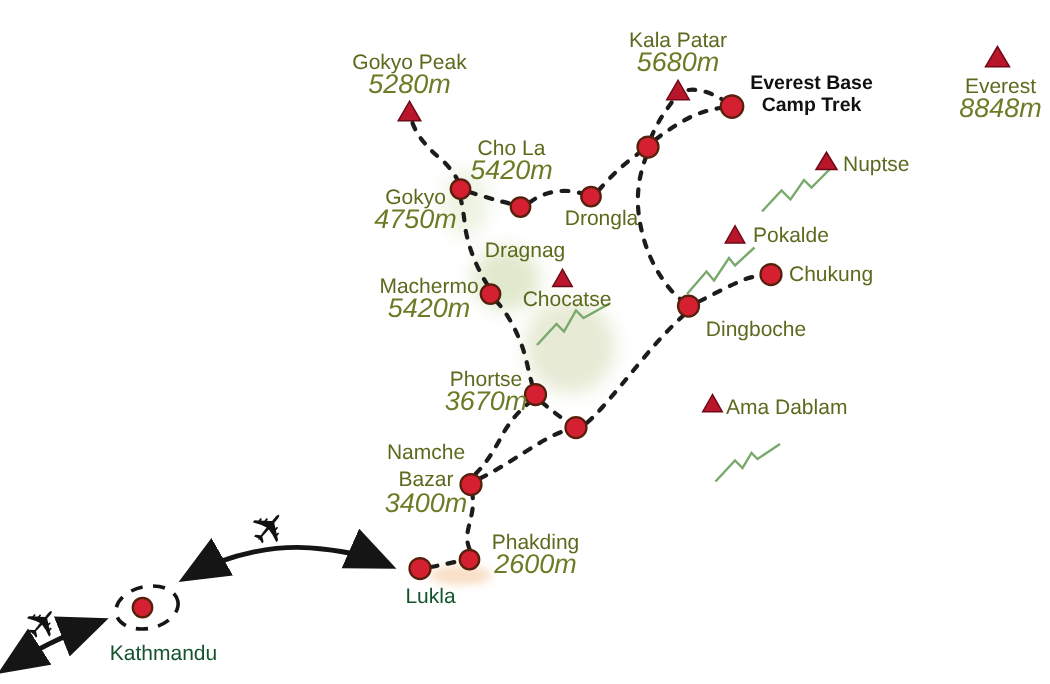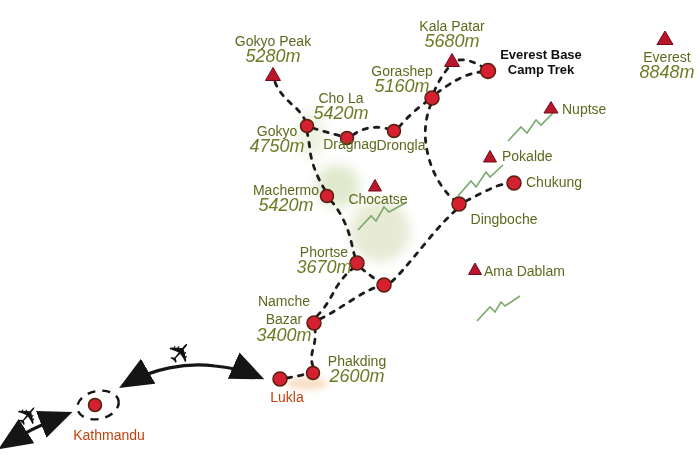--- a/index.html
+++ b/index.html
@@ -3,21 +3,21 @@
 <meta charset="utf-8">
 <style>
   html,body{margin:0;padding:0;background:#fff;}
   #canvas{position:relative;width:700px;height:456px;background:#ffffff;overflow:hidden;
           font-family:"Liberation Sans",sans-serif;}
   .patch{position:absolute;border-radius:50%;filter:blur(6px);}
   svg{position:absolute;left:0;top:0;}
   .lbl{position:absolute;color:#5c6a1e;font-size:14px;line-height:16px;white-space:nowrap;}
   .lbl.c{transform:translateX(-50%);text-align:center;}
   .el{font-style:italic;font-size:18px;line-height:15px;color:#6d7b26;}
-  .black{color:#c2410c;}
+  .black{color:#14532d;}
   .boldblk{color:#101010;font-weight:bold;font-size:13px;line-height:15px;}
   .plane{position:absolute;color:#111;font-size:30px;transform:rotate(-50deg);line-height:1;}
 </style>
 </head>
 <body>
 
 <div id="canvas">
 
   <div class="patch" style="left:315px;top:165px;width:45px;height:42px;background:rgba(174,198,124,.38);"></div>
   <div class="patch" style="left:350px;top:200px;width:60px;height:62px;background:rgba(198,206,152,.42);"></div>
@@ -109,44 +109,40 @@
   <div class="lbl c boldblk" style="left:541px;top:47px;">
     <div>Everest Base</div>
     <div>Camp Trek</div>
   </div>
 
   <div class="lbl c" style="left:667px;top:49px;">
     <div>Everest</div>
     <div class="el">8848m</div>
   </div>
 
-  <div class="lbl c" style="left:402px;top:63px;">
-    <div>Gorashep</div>
-    <div class="el">5160m</div>
-  </div>
 
   <div class="lbl c" style="left:341px;top:90px;">
     <div>Cho La</div>
     <div class="el">5420m</div>
   </div>
 
   <div class="lbl" style="left:562px;top:101px;">
     <div>Nuptse</div>
   </div>
 
   <div class="lbl c" style="left:277px;top:123px;">
     <div>Gokyo</div>
     <div class="el">4750m</div>
   </div>
 
   <div class="lbl c" style="left:401px;top:137px;text-align:center;">
     <div>Drongla</div>
   </div>
 
-  <div class="lbl c" style="left:350px;top:136px;text-align:center;">
+  <div class="lbl c" style="left:350px;top:158px;text-align:center;">
     <div>Dragnag</div>
   </div>
 
   <div class="lbl" style="left:502px;top:148px;">
     <div>Pokalde</div>
   </div>
 
   <div class="lbl" style="left:526px;top:174px;">
     <div>Chukung</div>
   </div>

